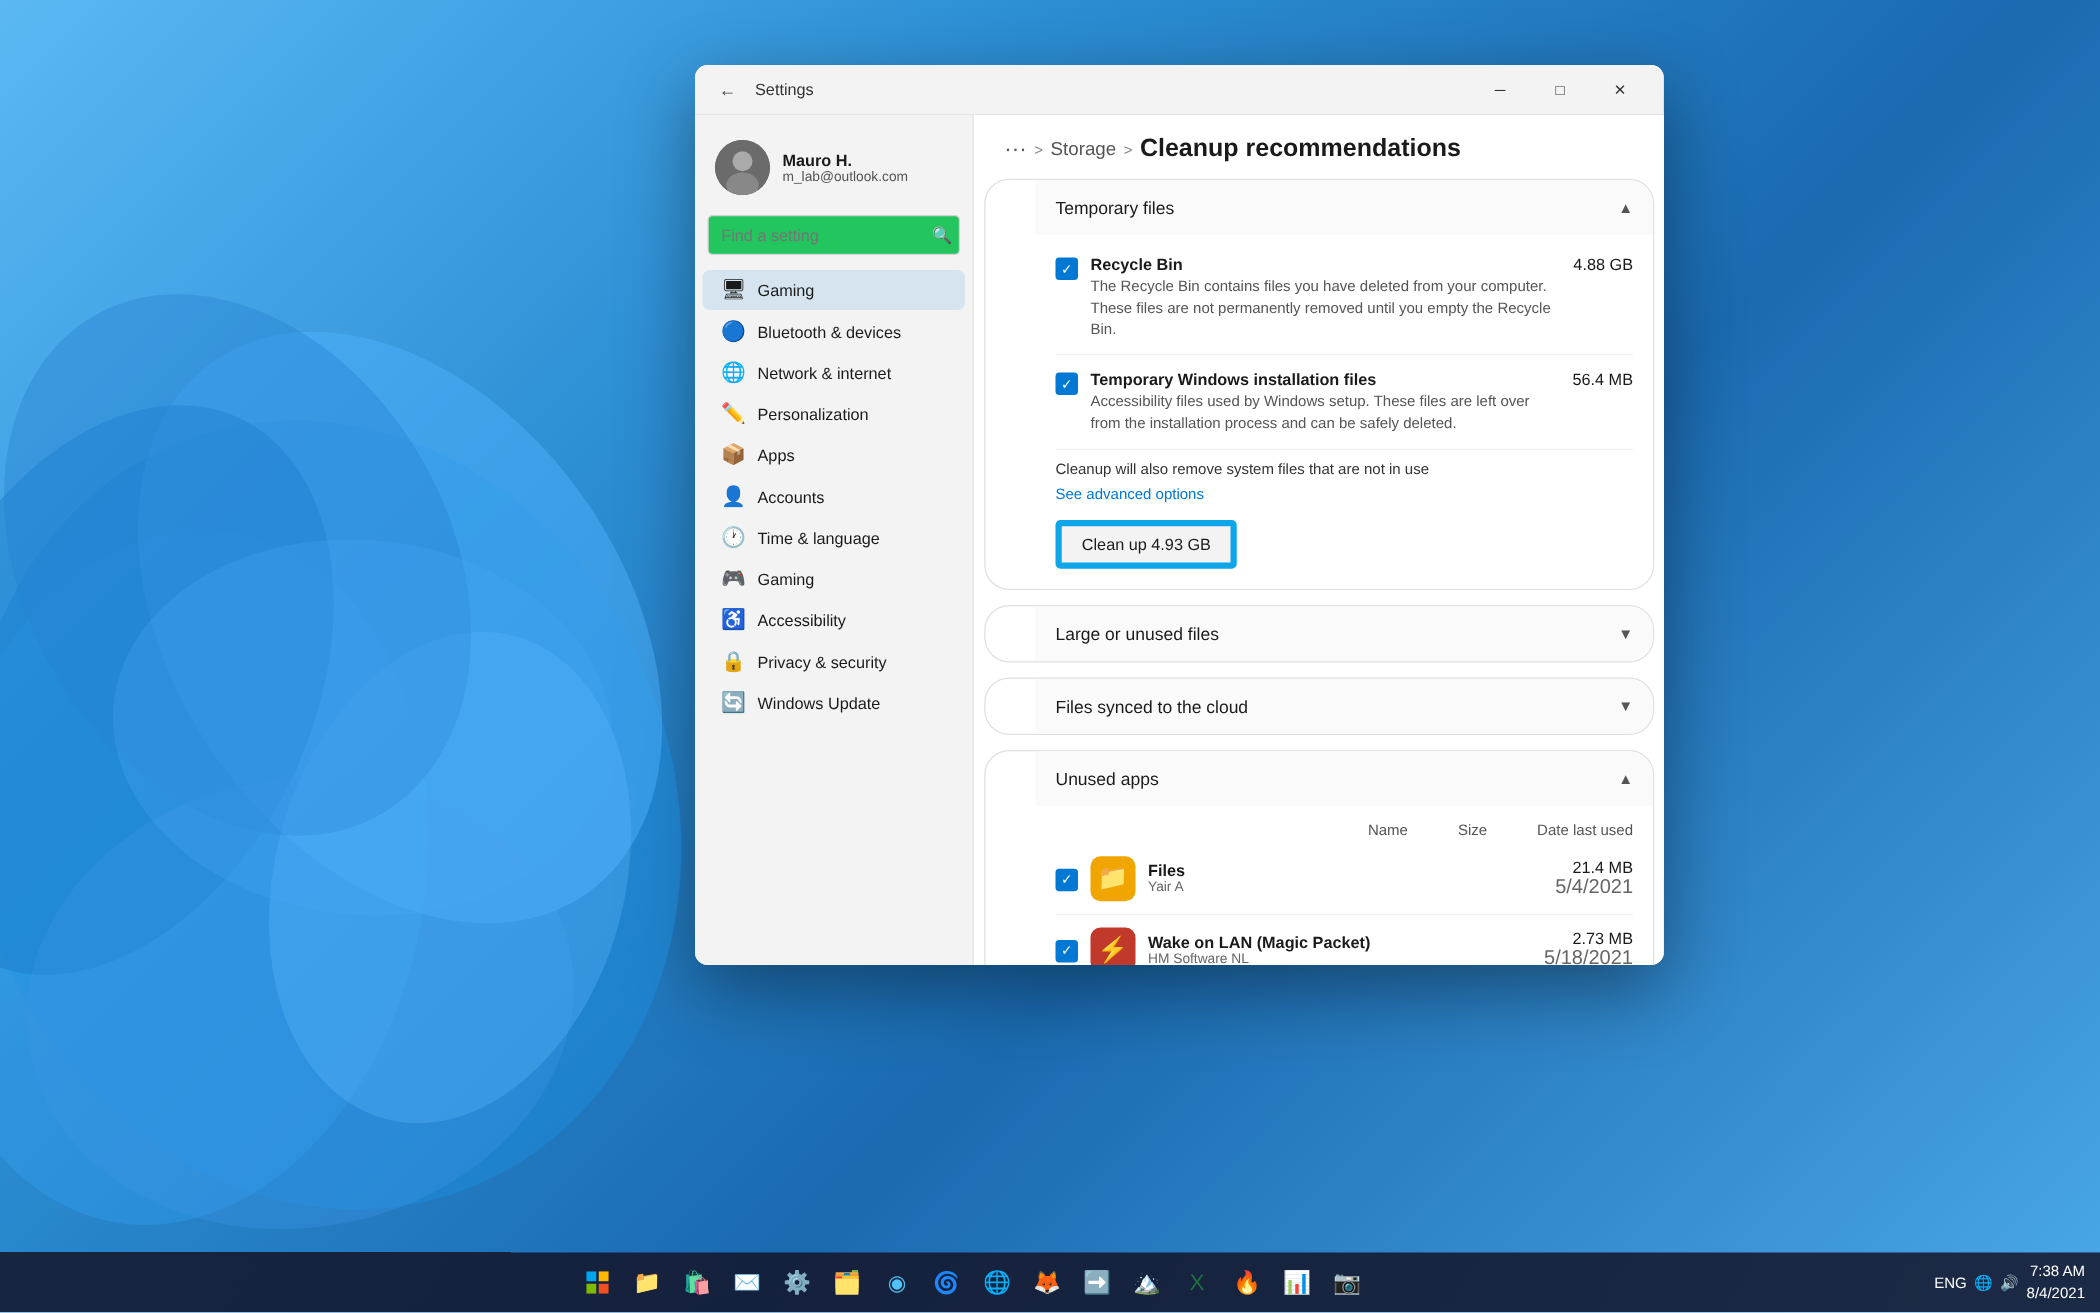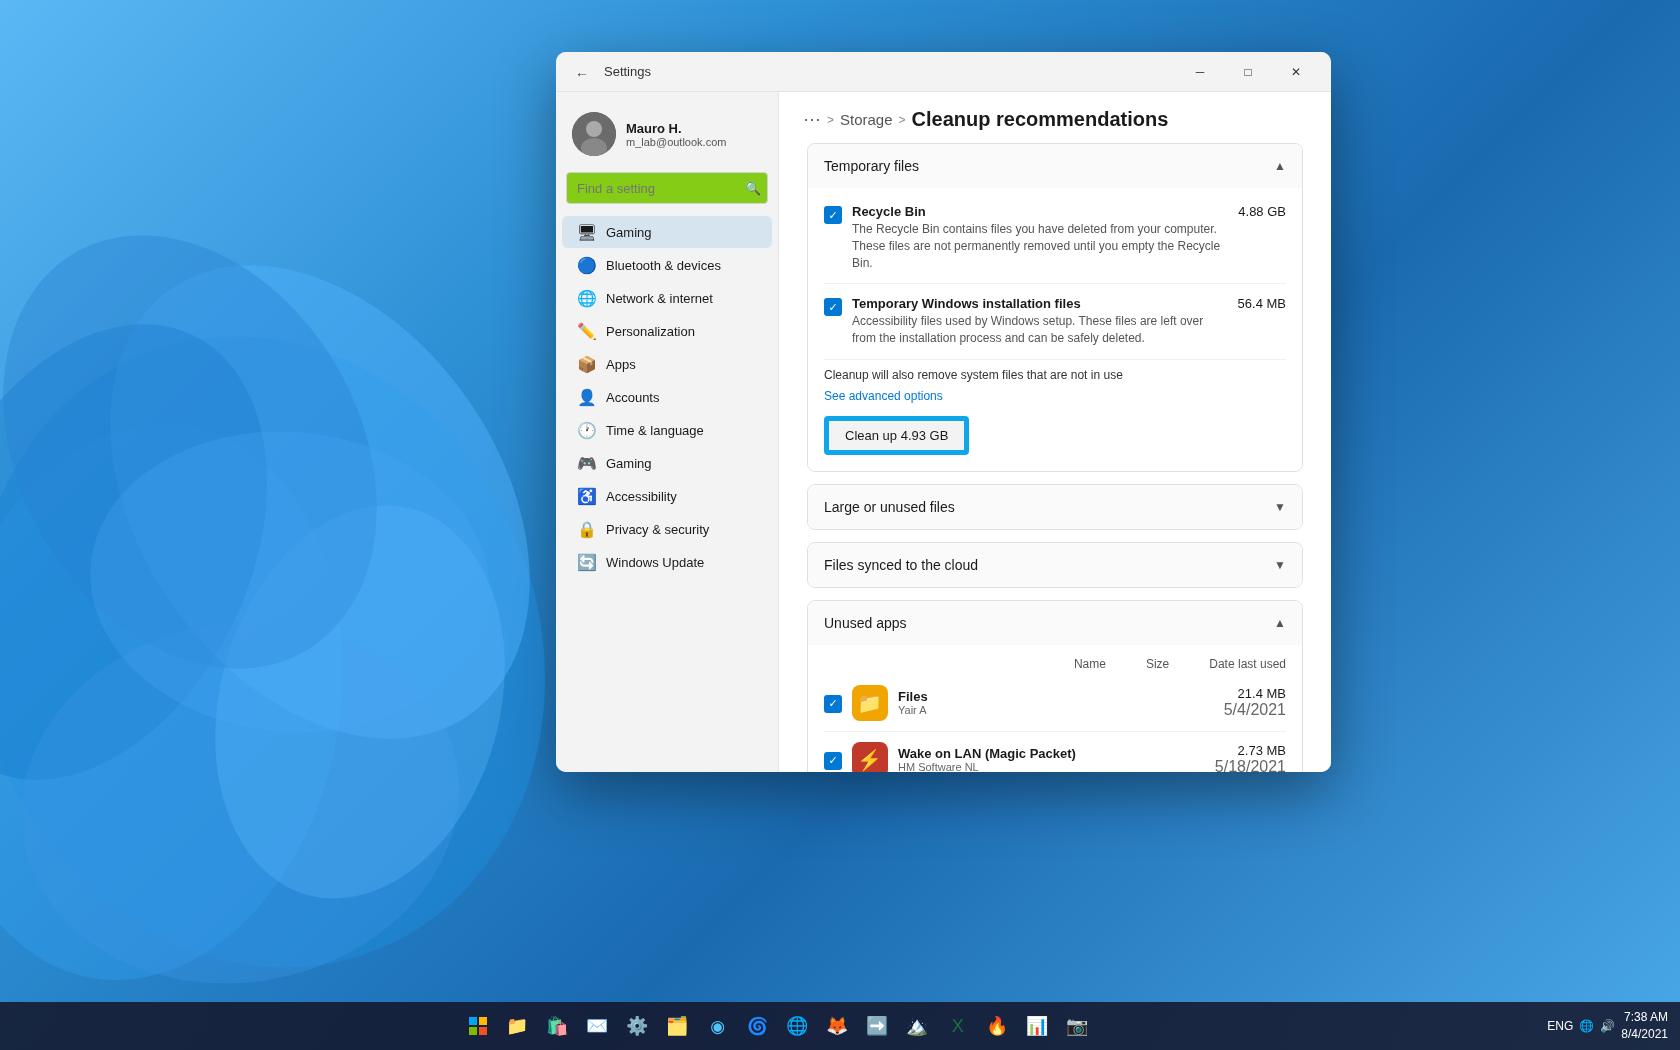--- a/index.html
+++ b/index.html
@@ -123,21 +123,21 @@
 
     .search-box {
       margin: 0 10px 12px;
       position: relative;
     }
     .search-input {
       width: 100%;
       height: 32px;
       border: 1px solid #d1d1d1;
       border-radius: 4px;
-      background: #84cc16;
+      background: #22c55e;
       padding: 0 30px 0 10px;
       font-size: 13px;
       color: #333;
       outline: none;
     }
     .search-icon-btn {
       position: absolute; right: 6px; top: 50%;
       transform: translateY(-50%);
       background: none; border: none;
       cursor: pointer; color: #555; font-size: 13px;
@@ -173,23 +173,24 @@
       color: #555;
       flex-shrink: 0;
     }
     .breadcrumb-dots { font-size: 18px; cursor: pointer; color: #555; }
     .breadcrumb-sep { color: #888; font-size: 12px; }
     .breadcrumb-link { color: #555; cursor: pointer; font-size: 15px; }
     .breadcrumb-current { font-size: 20px; font-weight: 700; color: #1a1a1a; }
 
     .section {
       border: 1px solid #e0e0e0;
-      border-radius: 8px;
-      margin: 0 28px 12px;
+      border-radius: 20px;
+      margin: 0 8px 12px;
       overflow: hidden;
+      padding-left: 40px;
     }
     .section-header {
       display: flex;
       align-items: center;
       justify-content: space-between;
       padding: 14px 16px;
       background: #fafafa;
       cursor: pointer;
       font-size: 14px;
       font-weight: 500;

